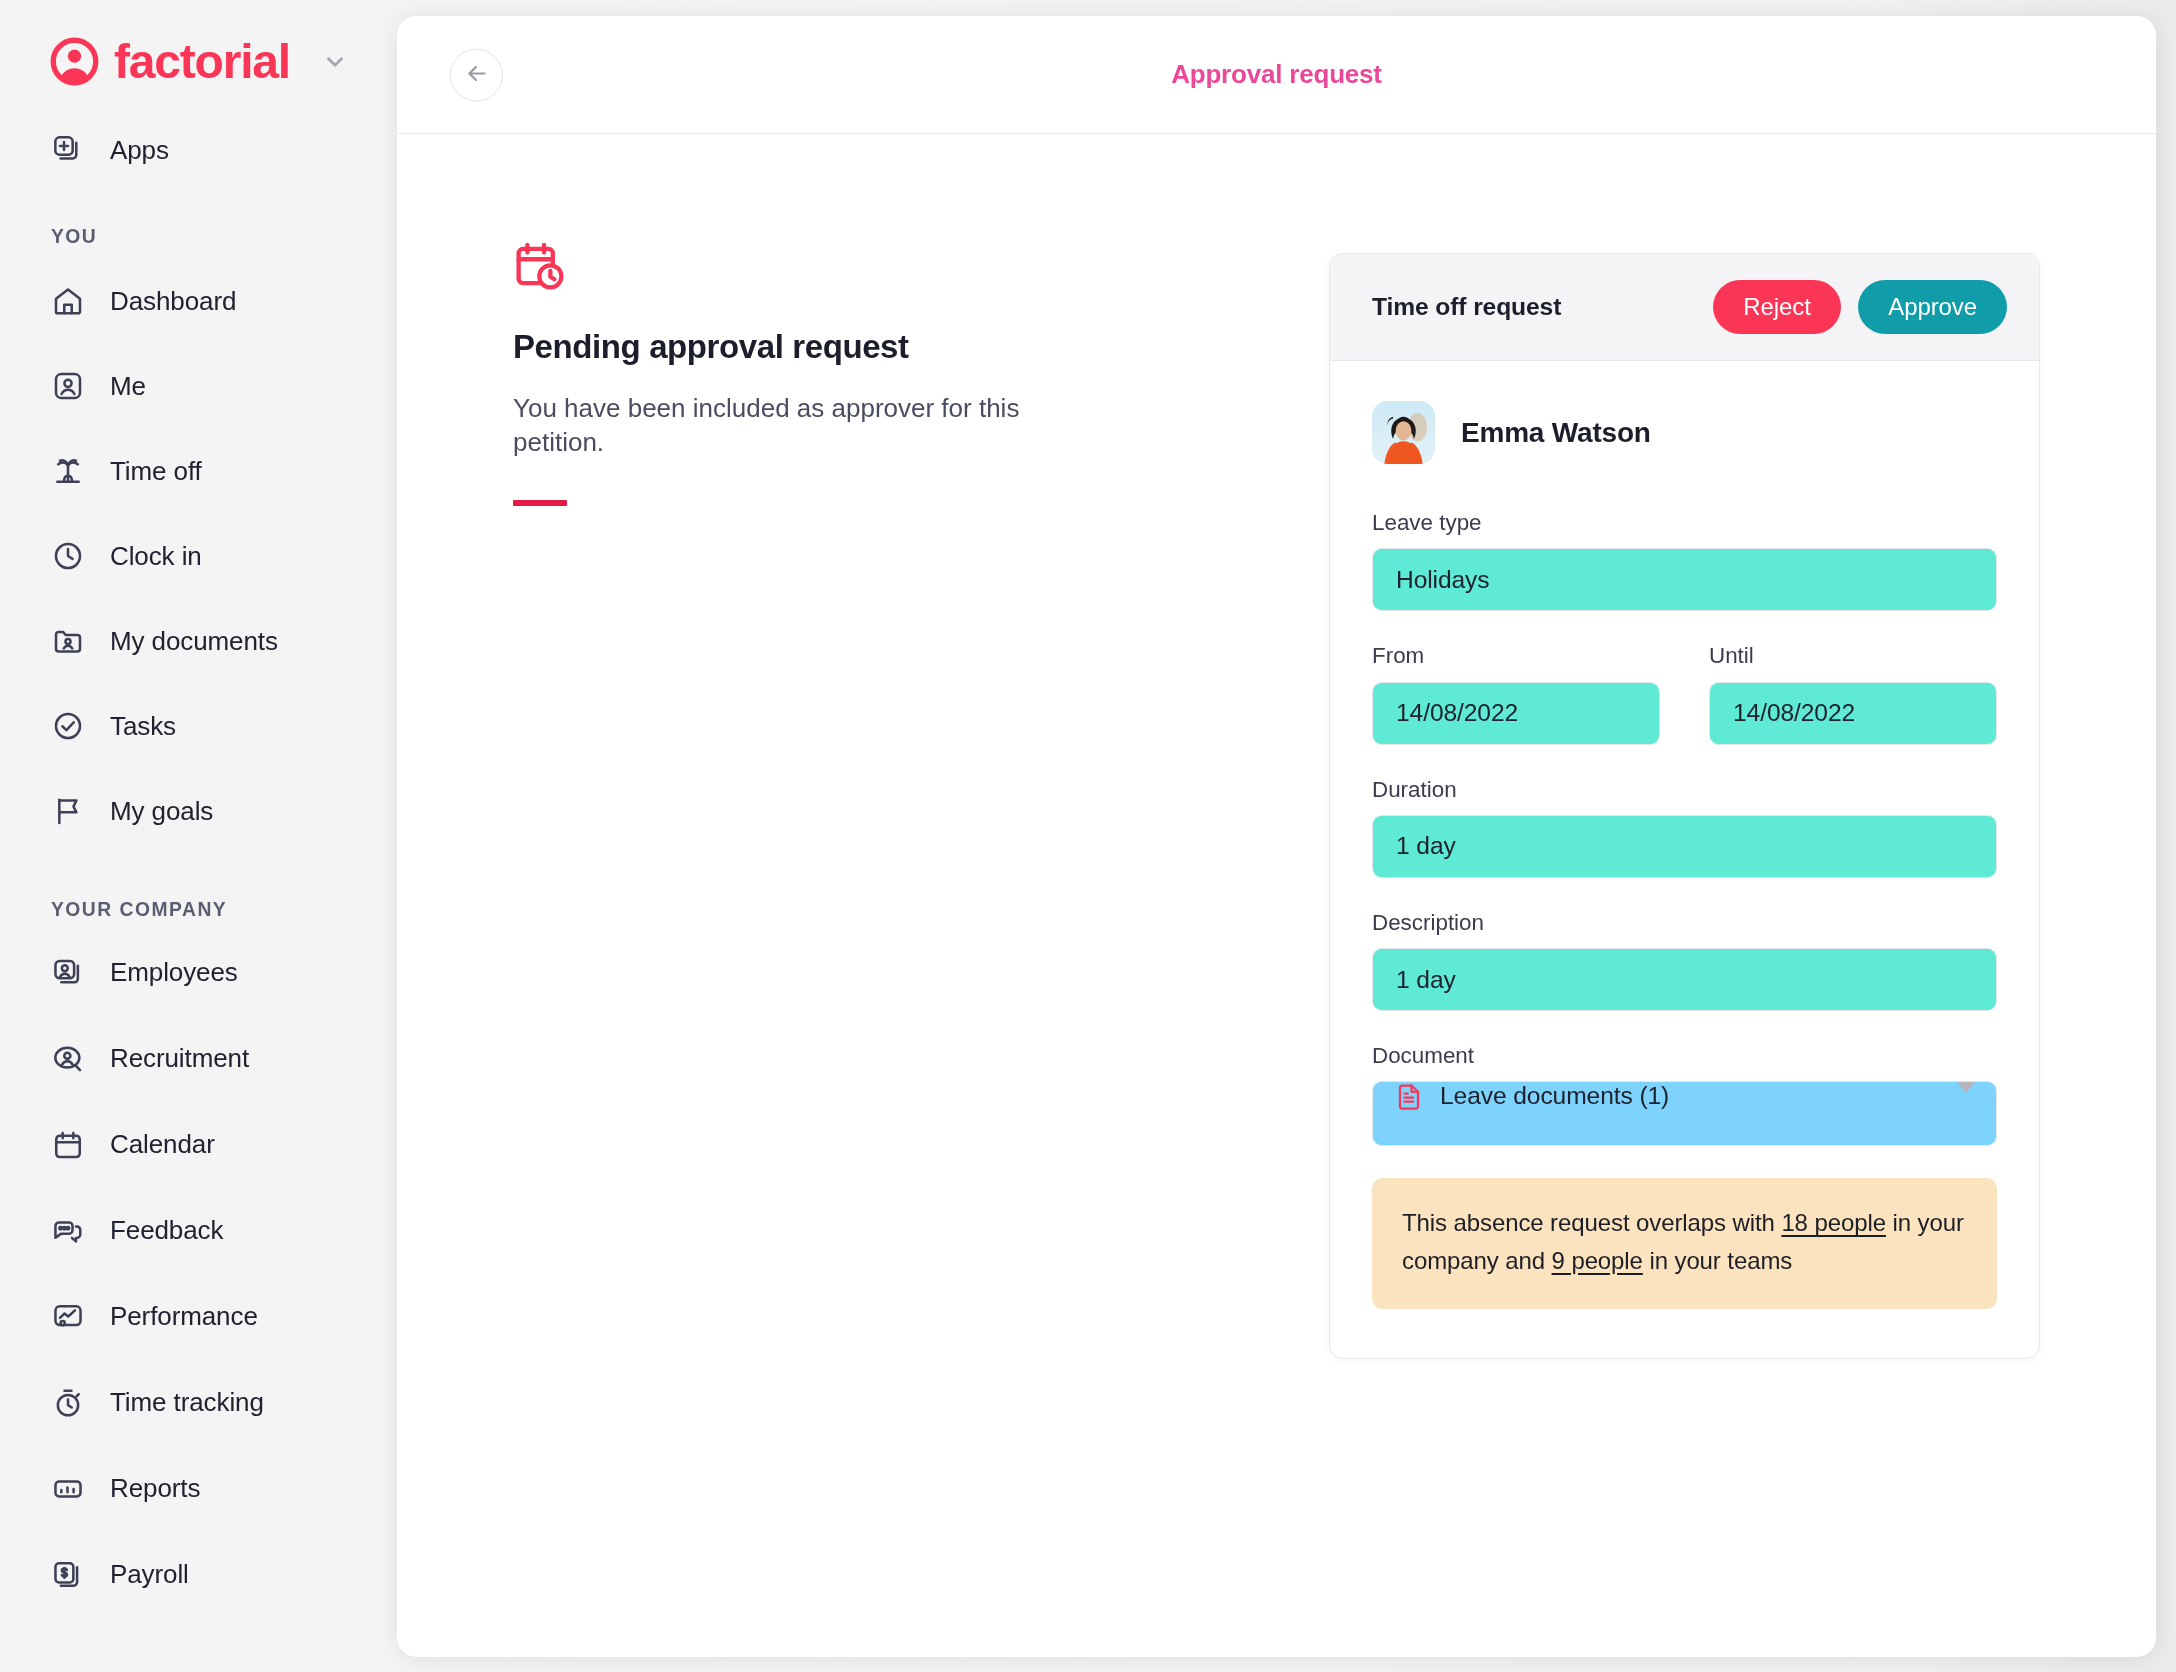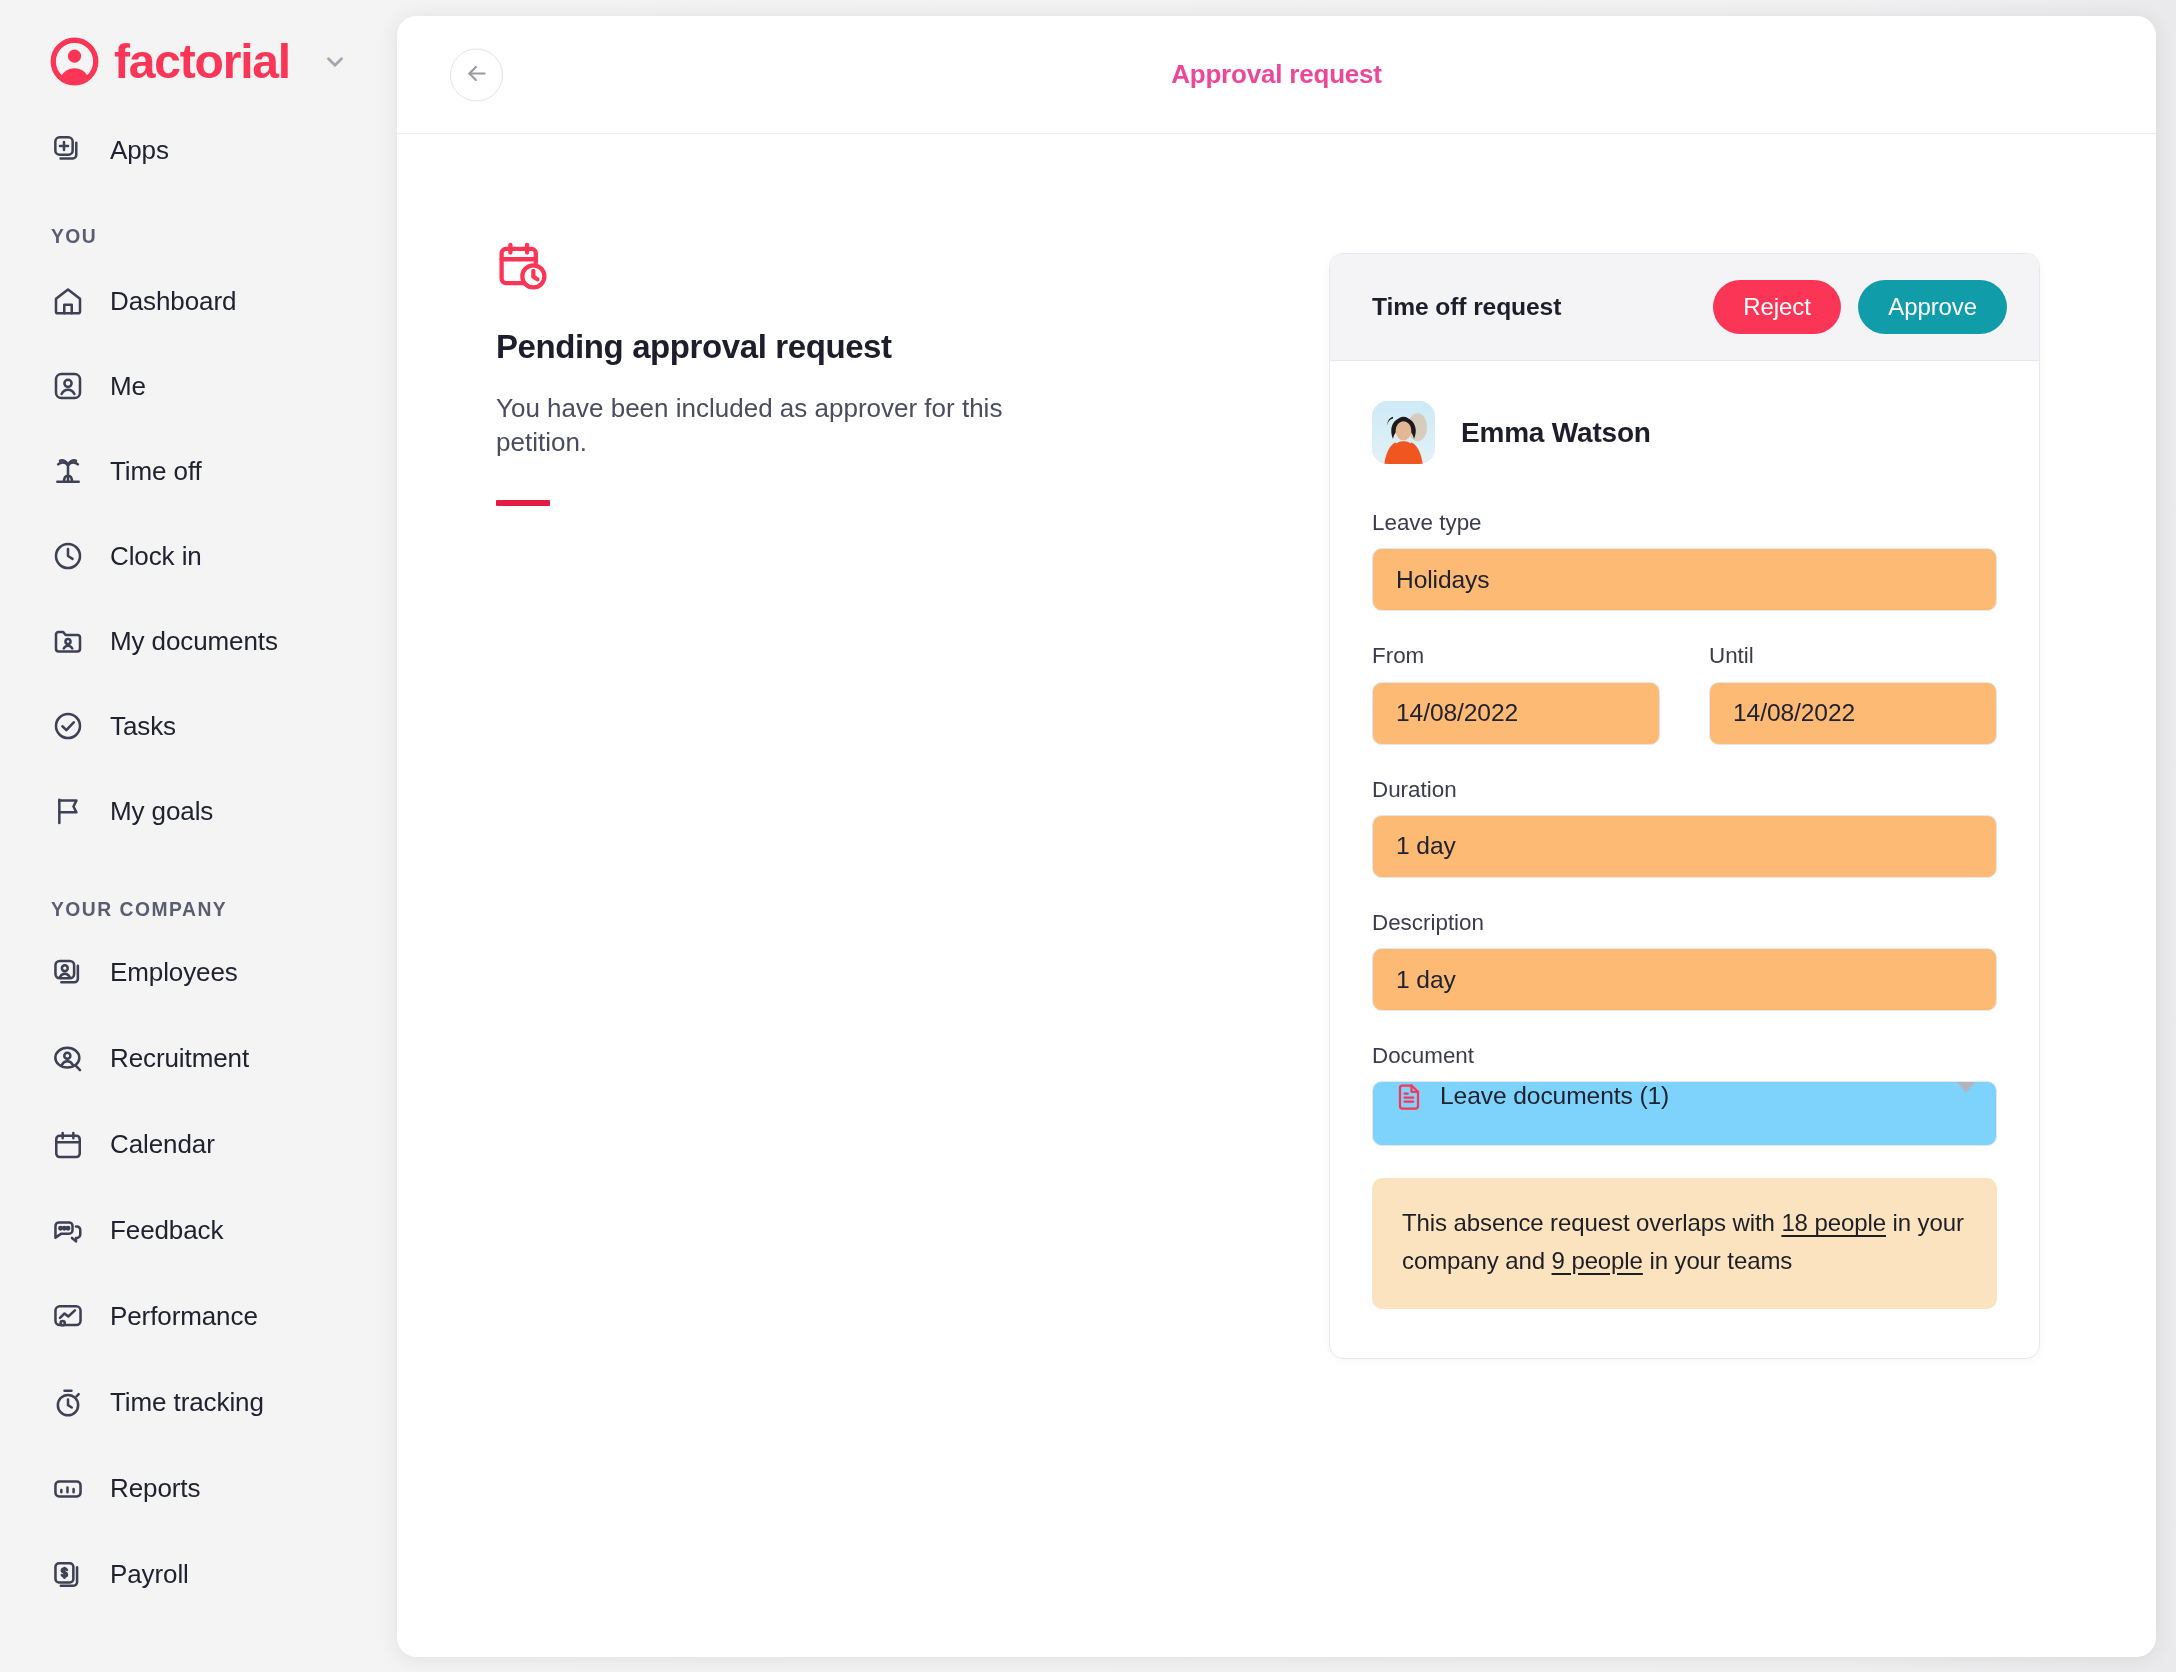--- a/index.html
+++ b/index.html
@@ -128,21 +128,21 @@
   .panel-body {
     display: flex;
     padding: 0;
     position: relative;
     height: calc(100% - 118px);
   }
 
   
   .info-block {
     position: absolute;
-    left: 99px;
+    left: 116px;
     top: 105px;
     width: 632px;
   }
   .info-icon { color: #FA3556; margin-bottom: 32px; display:block; }
   .info-title {
     font-size: 33px;
     font-weight: 700;
     color: #1C1E2B;
     letter-spacing: -0.4px;
     margin-bottom: 24.6px;
@@ -225,21 +225,21 @@
   }
 
   .field { margin-bottom: 32px; }
   .field-label {
     font-size: 22.4px;
     color: #3A3C4E;
     margin-bottom: 12.3px;
     display: block;
   }
   .field-value {
-    background: #fdba74;
+    background: #5eead4;
     border: 1.4px solid #E6E6EB;
     border-radius: 9.7px;
     height: 63px;
     display: flex;
     align-items: center;
     padding: 0 23px;
     font-size: 24.6px;
     color: #20222F;
     letter-spacing: -0.1px;
   }

